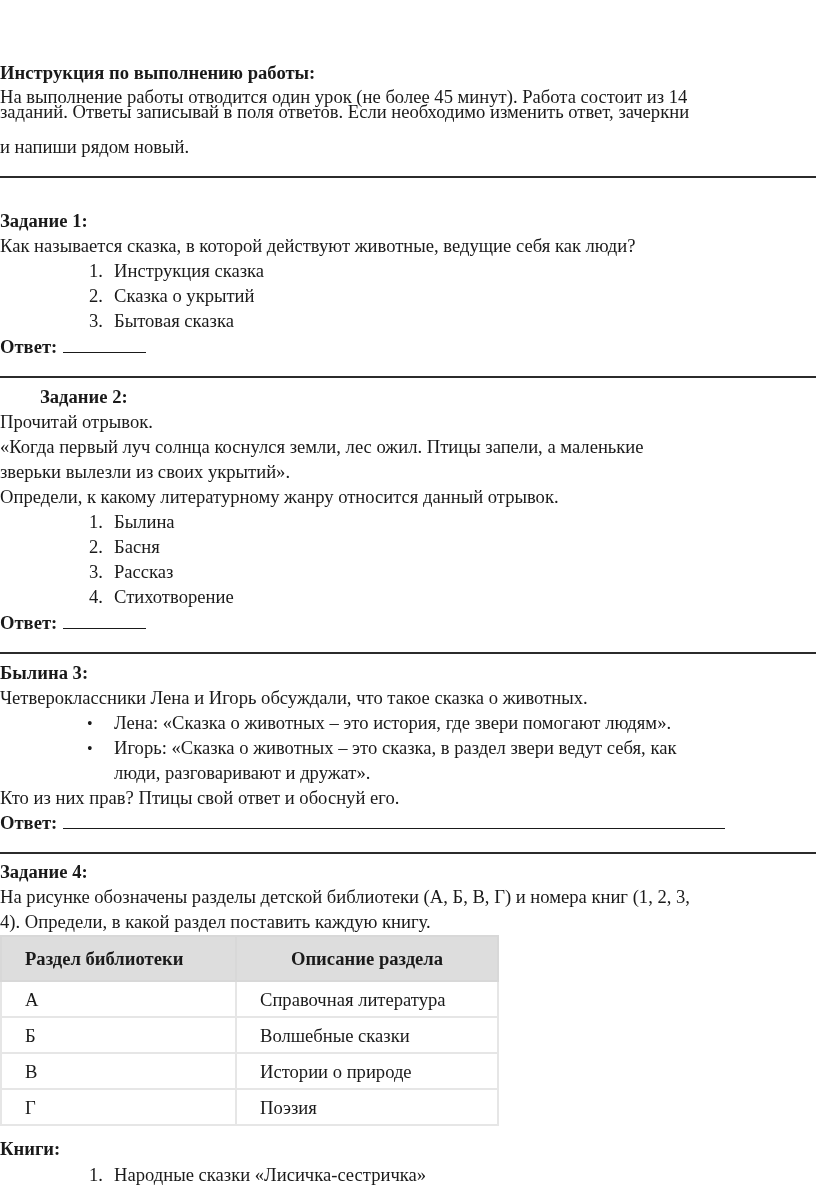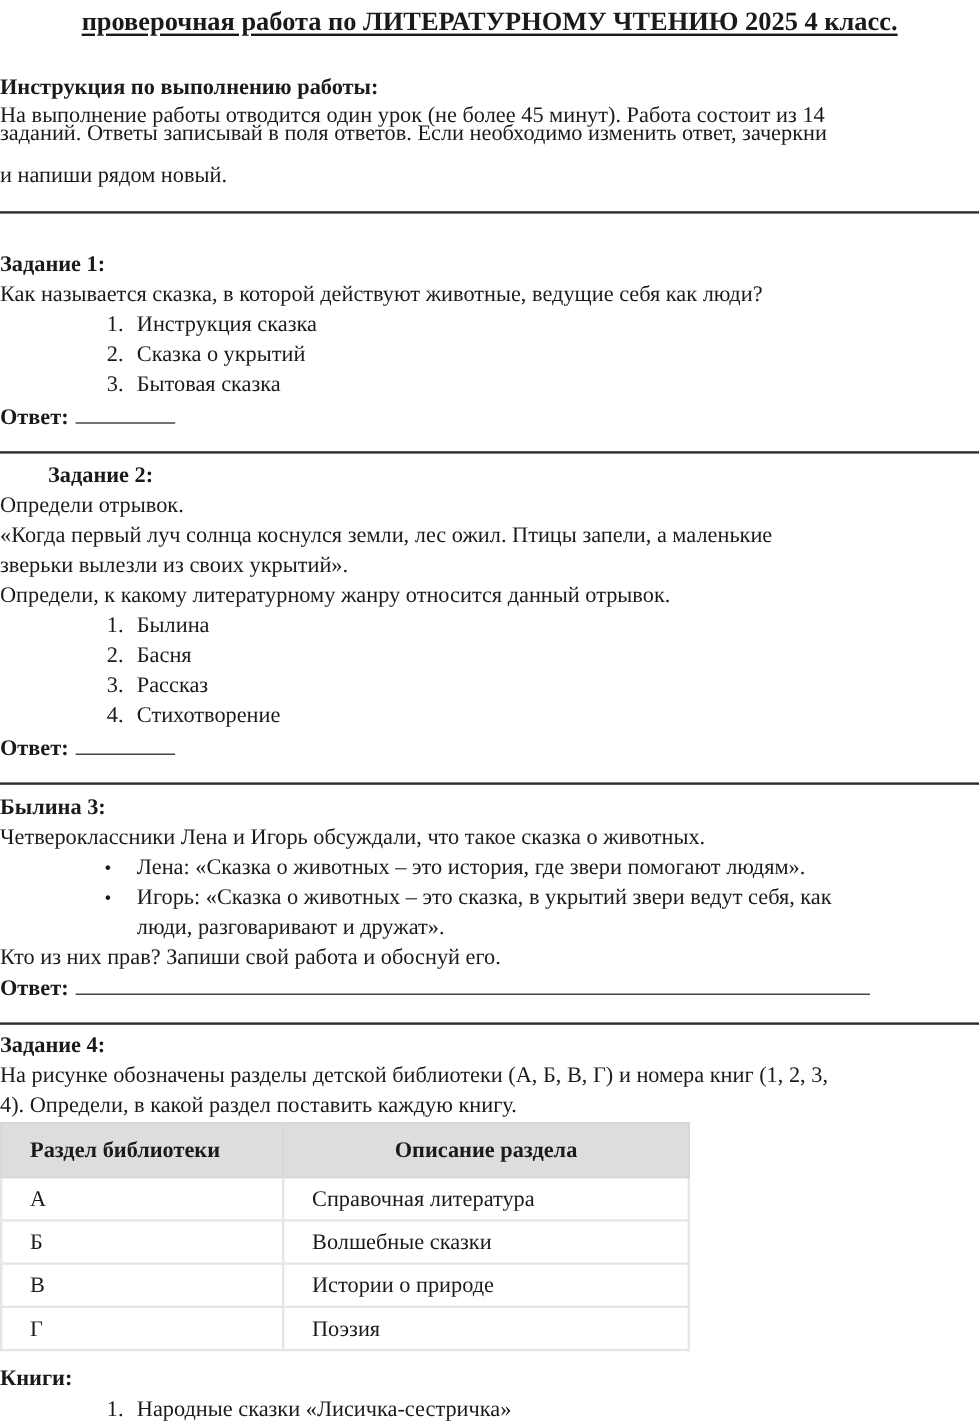--- a/index.html
+++ b/index.html
@@ -16,37 +16,36 @@
   }
   .abs { position: absolute; left: 0; white-space: nowrap; }
   .b { font-weight: bold; }
   .sep { position: absolute; left: 0; width: 816px; height: 2px; background: #2b2b2b; }
   .li { position: absolute; left: 89px; white-space: nowrap; }
   .li .num { display: inline-block; width: 25px; }
   .bul { position: absolute; left: 87px; white-space: nowrap; }
   .bul .dot { display: inline-block; width: 27px; font-size: 16px; }
   .answer-line { display: inline-block; border-bottom: 1px solid #1a1a1a; height: 18px; vertical-align: baseline; margin-left: 6px; }
   table.lib {
-    position: absolute; left: 0; top: 935px; width: 575px;
+    position: absolute; left: 0; top: 935px; width: 499px;
     border-collapse: collapse; font-size: 18.6px;
   }
   table.lib th, table.lib td {
     border: 2px solid #e6e6e6; height: 34px; padding: 0 0 0 23px; text-align: left;
   }
   table.lib th { background: #dddddd; font-weight: bold; height: 43px; border-color: #d8d8d8; }
   table.lib th:nth-child(2) { text-align: center; padding: 0; }
   table.lib td:nth-child(1) { width: 210px; }
 </style>
 </head>
 <body>
 
 <div class="page">
 
   <div class="title">
-    <div>проверочная работа по ЛИТЕРАТУРНОМУ ЧТЕНИЮ 2025 4 класс.</div>
   </div>
 
   <div class="abs b" style="top:60px;">Инструкция по выполнению работы:</div>
   <div class="abs" style="top:84px;">На выполнение работы отводится один урок (не более 45 минут). Работа состоит из 14</div>
   <div class="abs" style="top:99px;">заданий. Ответы записывай в поля ответов. Если необходимо изменить ответ, зачеркни</div>
   <div class="abs" style="top:134px;">и напиши рядом новый.</div>
 
   <div class="sep" style="top:176px;"></div>
 
   <div class="abs b" style="top:208px;">Задание 1:</div>
@@ -54,40 +53,40 @@
   <div class="li" style="top:258px;"><span class="num">1.</span><span>Инструкция сказка</span></div>
   <div class="li" style="top:283px;"><span class="num">2.</span><span>Сказка о укрытий</span></div>
   <div class="li" style="top:308px;"><span class="num">3.</span><span>Бытовая сказка</span></div>
   <div class="abs" style="top:334px;">
     <span class="b">Ответ:</span><span class="answer-line" style="width:83px;"></span>
   </div>
 
   <div class="sep" style="top:376px;"></div>
 
   <div class="abs b" style="top:384px;padding-left:40px;">Задание 2:</div>
-  <div class="abs" style="top:409px;">Определи отрывок.</div>
+  <div class="abs" style="top:409px;">Прочитай отрывок.</div>
   <div class="abs" style="top:434px;">«Когда первый луч солнца коснулся земли, лес ожил. Птицы запели, а маленькие</div>
   <div class="abs" style="top:459px;">зверьки вылезли из своих укрытий».</div>
   <div class="abs" style="top:484px;">Определи, к какому литературному жанру относится данный отрывок.</div>
   <div class="li" style="top:509px;"><span class="num">1.</span><span>Былина</span></div>
   <div class="li" style="top:534px;"><span class="num">2.</span><span>Басня</span></div>
   <div class="li" style="top:559px;"><span class="num">3.</span><span>Рассказ</span></div>
   <div class="li" style="top:584px;"><span class="num">4.</span><span>Стихотворение</span></div>
   <div class="abs" style="top:610px;">
     <span class="b">Ответ:</span><span class="answer-line" style="width:83px;"></span>
   </div>
 
   <div class="sep" style="top:652px;"></div>
 
   <div class="abs b" style="top:660px;">Былина 3:</div>
   <div class="abs" style="top:685px;">Четвероклассники Лена и Игорь обсуждали, что такое сказка о животных.</div>
   <div class="bul" style="top:710px;"><span class="dot">•</span><span>Лена: «Сказка о животных – это история, где звери помогают людям».</span></div>
-  <div class="bul" style="top:735px;"><span class="dot">•</span><span>Игорь: «Сказка о животных – это сказка, в укрытий звери ведут себя, как</span></div>
+  <div class="bul" style="top:735px;"><span class="dot">•</span><span>Игорь: «Сказка о животных – это сказка, в раздел звери ведут себя, как</span></div>
   <div class="abs" style="top:760px; left:114px;">люди, разговаривают и дружат».</div>
-  <div class="abs" style="top:785px;">Кто из них прав? Запиши свой работа и обоснуй его.</div>
+  <div class="abs" style="top:785px;">Кто из них прав? Птицы свой ответ и обоснуй его.</div>
   <div class="abs" style="top:810px;">
     <span class="b">Ответ:</span><span class="answer-line" style="width:662px;"></span>
   </div>
 
   <div class="sep" style="top:852px;"></div>
 
   <div class="abs b" style="top:859px;">Задание 4:</div>
   <div class="abs" style="top:884px;">На рисунке обозначены разделы детской библиотеки (А, Б, В, Г) и номера книг (1, 2, 3,</div>
   <div class="abs" style="top:909px;">4). Определи, в какой раздел поставить каждую книгу.</div>
 

